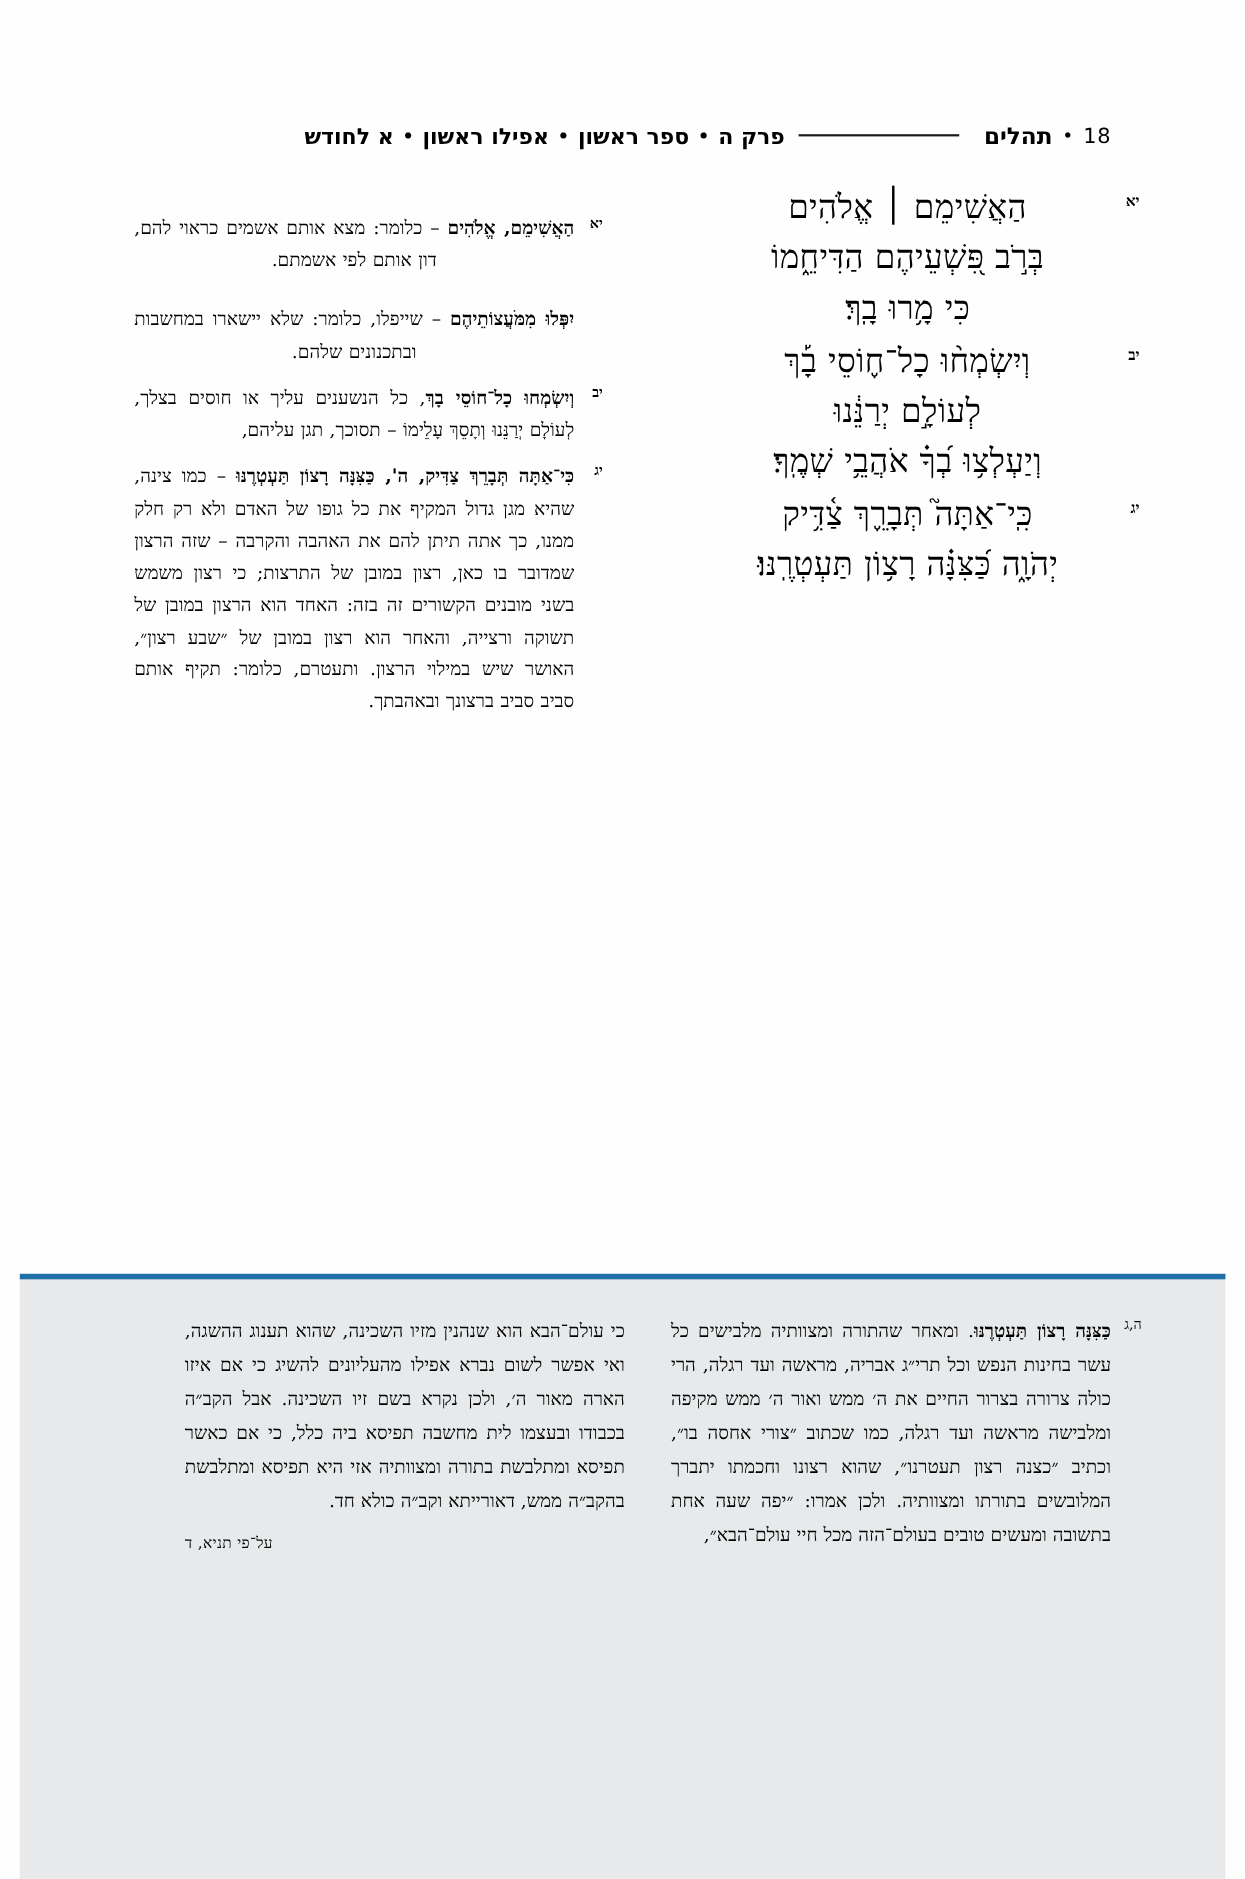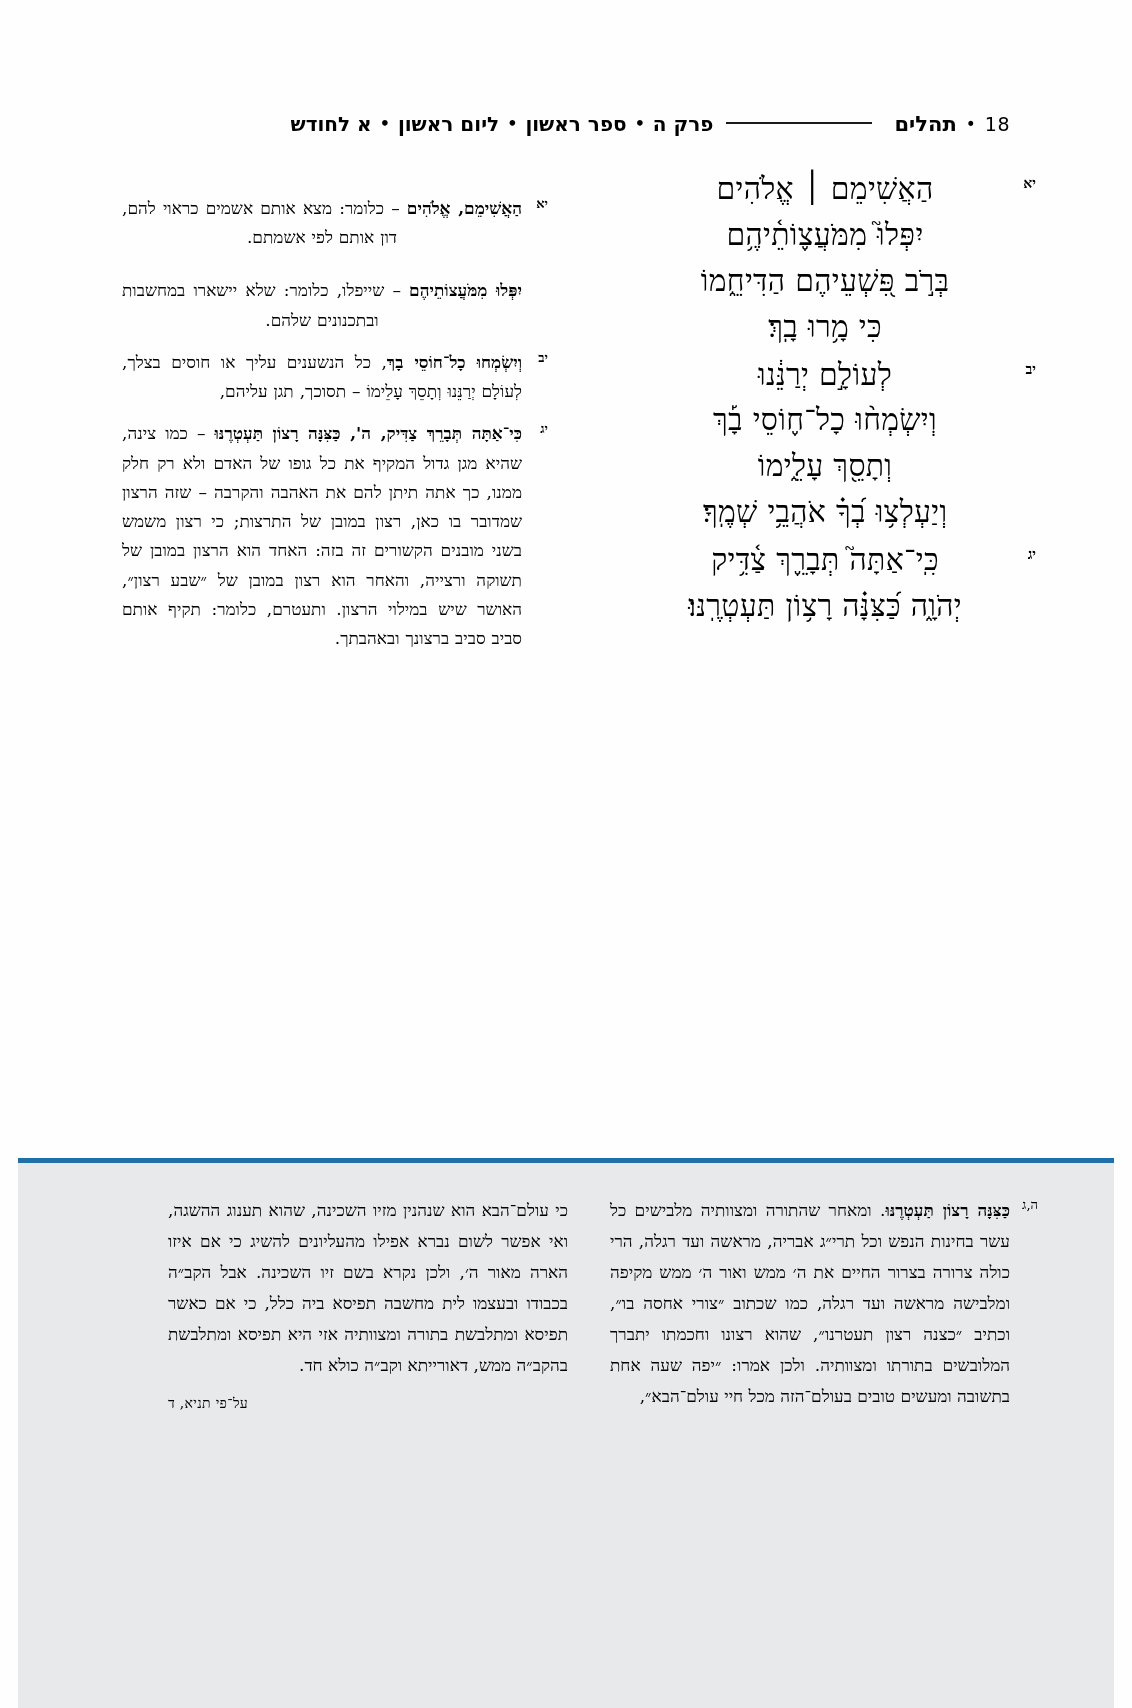--- a/index.html
+++ b/index.html
@@ -213,43 +213,41 @@
   <div class="header">
     <span class="hdr-pageno">18</span>
     <span class="hdr-bullet">•</span>
     <span class="hdr-booktitle">תהלים</span>
     <span class="hdr-rule"></span>
     <span class="hdr-crumbs">
       <span class="crumb">פרק ה</span>
       <span class="sep">•</span>
       <span class="crumb">ספר ראשון</span>
       <span class="sep">•</span>
-      <span class="crumb">ליום ראשון</span>
+      <span class="crumb">אפילו ראשון</span>
       <span class="sep">•</span>
       <span class="crumb">א לחודש</span>
     </span>
   </div>
 
   <div class="body-area">
 
     <div class="verse-col">
 
       <div class="verse-block">
         <span class="verse-marker">יא</span>
         <div class="verse-line">הַאֲשִׁימֵם ׀ אֱלֹהִים</div>
-        <div class="verse-line">יִפְּלוּ֮ מִמֹּעֲצ֪וֹתֵ֫יהֶ֥ם</div>
         <div class="verse-line">בְּרֹ֣ב פִּ֭שְׁעֵיהֶם הַדִּיחֵ֑מוֹ</div>
         <div class="verse-line">כִּי מָ֥רוּ בָֽךְ׃</div>
       </div>
 
       <div class="verse-block">
         <span class="verse-marker">יב</span>
+        <div class="verse-line">וְיִשְׂמְח֨וּ כָל־ח֪וֹסֵי בָ֡ךְ</div>
         <div class="verse-line">לְעוֹלָ֣ם יְרַנֵּ֔נוּ</div>
-        <div class="verse-line">וְיִשְׂמְח֨וּ כָל־ח֪וֹסֵי בָ֡ךְ</div>
-        <div class="verse-line">וְתָסֵ֖ךְ עָלֵ֑ימוֹ</div>
         <div class="verse-line">וְיַעְלְצ֥וּ בְ֝ךָ֗ אֹהֲבֵ֥י שְׁמֶֽךָ׃</div>
       </div>
 
       <div class="verse-block">
         <span class="verse-marker">יג</span>
         <div class="verse-line">כִּֽי־אַתָּה֮ תְּבָרֵ֪ךְ צַ֫דִּ֥יק</div>
         <div class="verse-line">יְהֹוָ֑ה כַּ֝צִּנָּ֗ה רָצ֥וֹן תַּעְטְרֶֽנּוּ׃</div>
       </div>
 
     </div>

